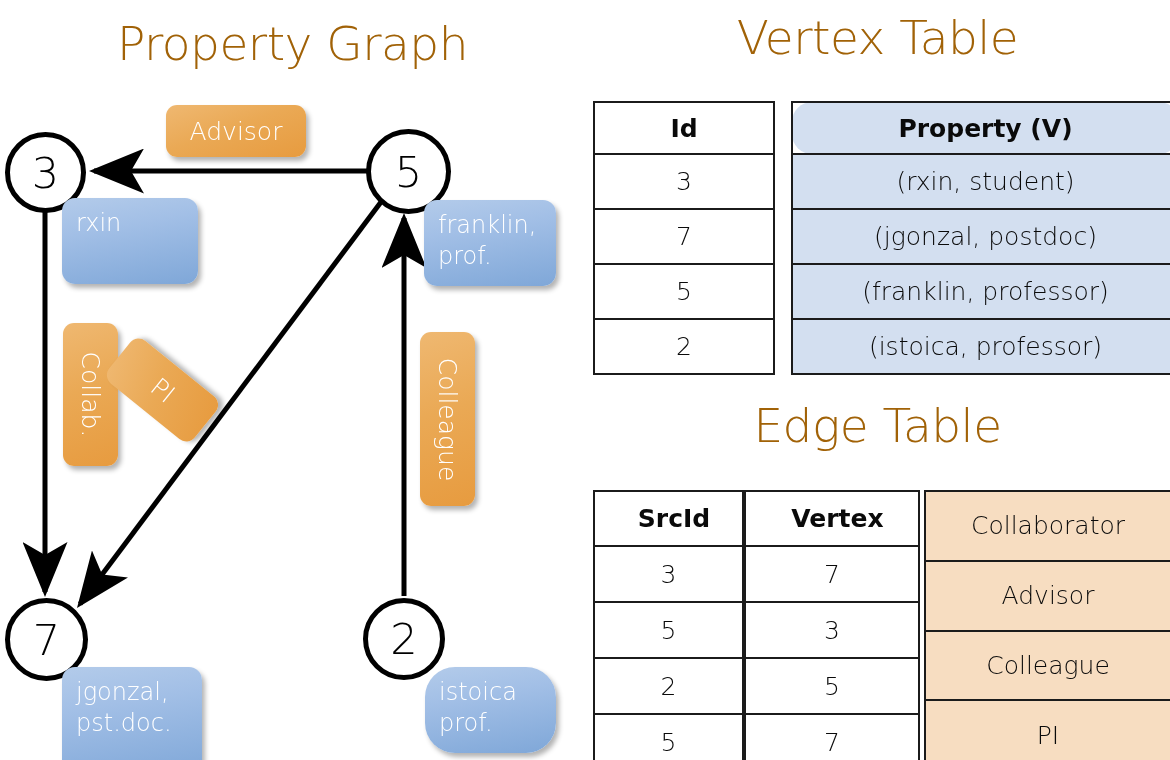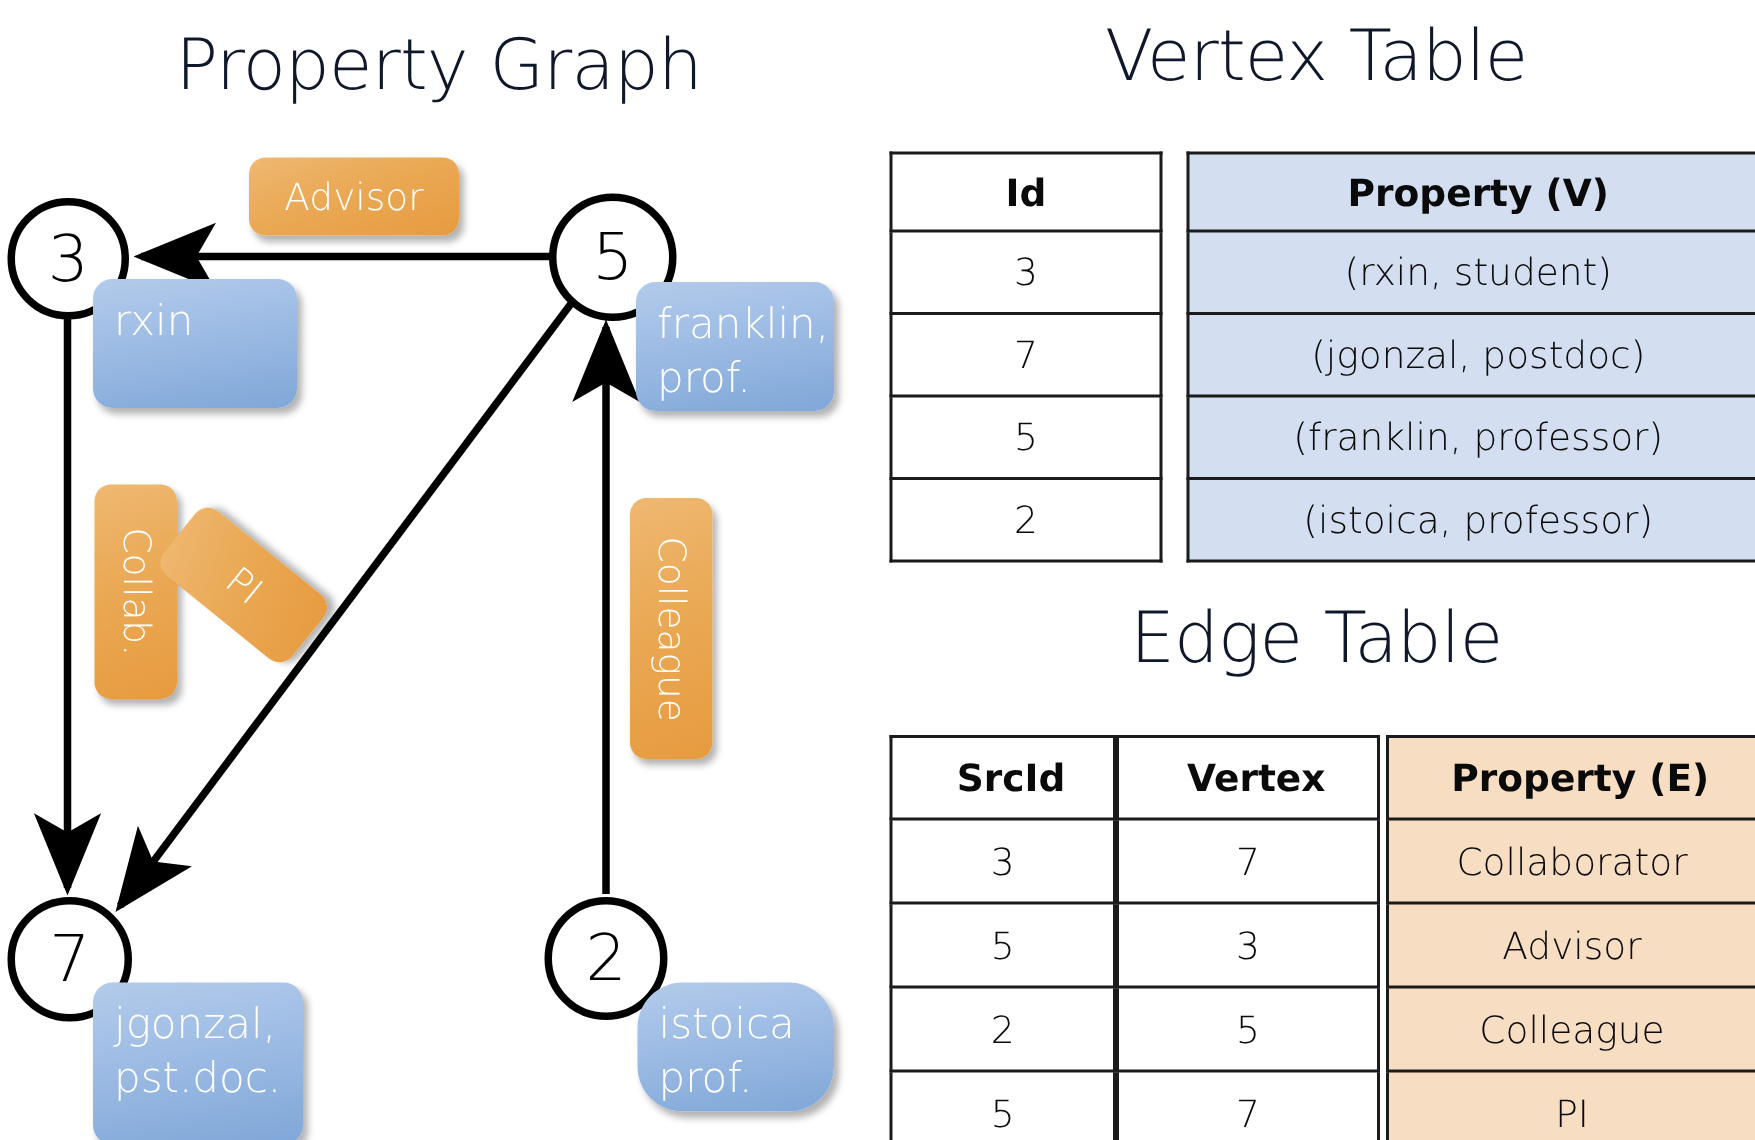--- a/index.html
+++ b/index.html
@@ -17,21 +17,21 @@
   }
 
   
   .title {
     position: absolute;
     font-family: "DejaVu Sans", sans-serif;
     font-weight: 300;
     font-size: 47px;
     line-height: 1;
     letter-spacing: -0.5px;
-    color: #0f172a;
+    color: #a16207;
     white-space: nowrap;
     text-align: center;
   }
   #title-property-graph { left: 0; top: 20px; width: 585px; }
   #title-vertex-table   { left: 585px; top: 14px; width: 585px; }
   #title-edge-table     { left: 585px; top: 402px; width: 585px; }
 
   
   #graph-panel {
     position: absolute;
@@ -58,25 +58,26 @@
 
   
   .prop-box {
     position: absolute;
     border-radius: 13px;
     background: linear-gradient(170deg, #b3cbea 0%, #a2bfe6 35%, #7fa7d8 100%);
     box-shadow: 3px 4px 5px rgba(0,0,0,0.30);
     color: #ffffff;
     font-family: "DejaVu Sans", sans-serif;
     font-weight: 300;
-    font-size: 28px;
+    font-size: 24px;
     line-height: 1.28;
     padding: 10px 0 0 14px;
     box-sizing: border-box;
     z-index: 5;
+    margin-top: 12px;
   }
   .prop-box .ln { display: block; white-space: nowrap; }
 
   
   .edge-label {
     position: absolute;
     border-radius: 11px;
     background: linear-gradient(160deg, #efb871 0%, #eaa955 45%, #e79b3f 100%);
     box-shadow: 3px 4px 5px rgba(0,0,0,0.30);
     color: #ffffff;
@@ -118,21 +119,21 @@
     font-size: 25px;
   }
   .tbl td { font-size: 25px; }
 
   
   #vertex-id-tbl  { width: 182px; }
   #vertex-id-tbl th, #vertex-id-tbl td { background: #ffffff; }
   #vertex-prop-tbl { width: 389px; margin-left: 16px; }
   #vertex-prop-tbl th, #vertex-prop-tbl td { background: #d3dff0; }
   #vertex-table-wrap { left: 593px; top: 101px; }
-  #vertex-table-wrap .tbl th { height: 50px; }
+  #vertex-table-wrap .tbl th { height: 50px; border-radius: 20px; }
   #vertex-table-wrap .tbl td { height: 53px; }
 
   
   #edge-src-tbl  { width: 151px; }
   #edge-dst-tbl  { width: 176px; border-left: 0; }
   #edge-src-tbl th, #edge-src-tbl td,
   #edge-dst-tbl th, #edge-dst-tbl td { background: #ffffff; }
   #edge-prop-tbl { width: 248px; margin-left: 4px; }
   #edge-prop-tbl th, #edge-prop-tbl td { background: #f7ddc1; }
   #edge-table-wrap { left: 593px; top: 490px; }
@@ -283,23 +284,20 @@
       <td>5</td>
     </tr>
     <tr>
       <td>7</td>
     </tr>
   </tbody>
     </table>
 
   <table class="tbl" id="edge-prop-tbl">
     <tbody>
-        <tr>
-      <th>Property (E)</th>
-    </tr>
     <tr>
       <td>Collaborator</td>
     </tr>
     <tr>
       <td>Advisor</td>
     </tr>
     <tr>
       <td>Colleague</td>
     </tr>
     <tr>

